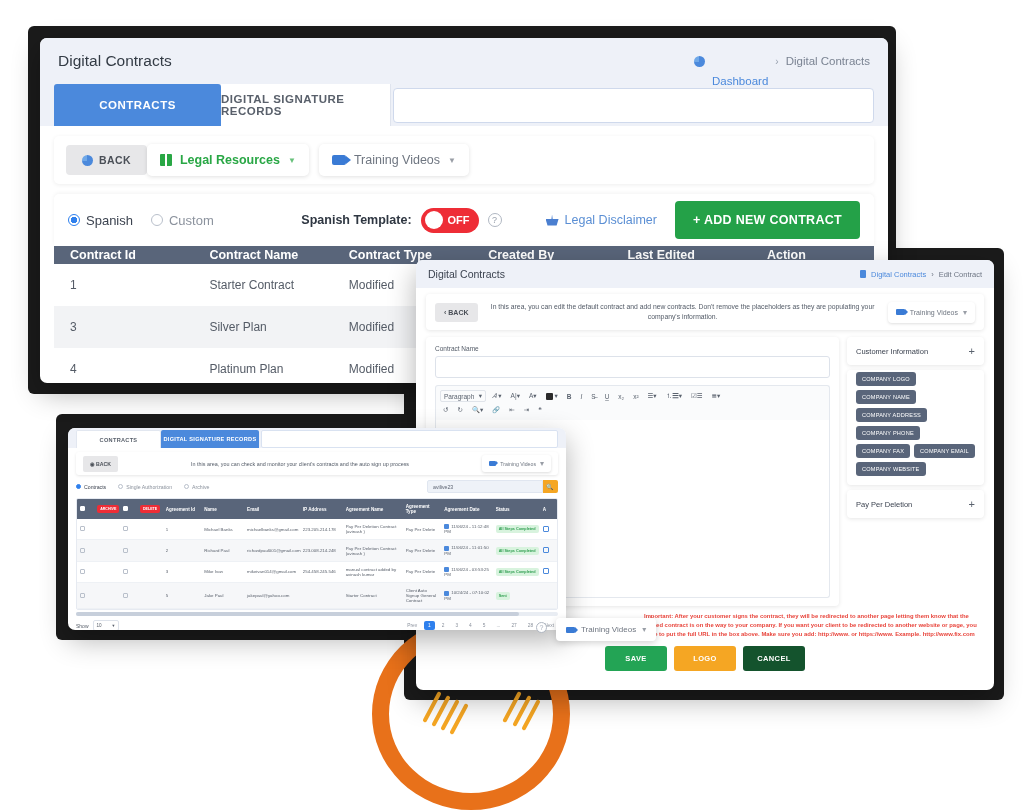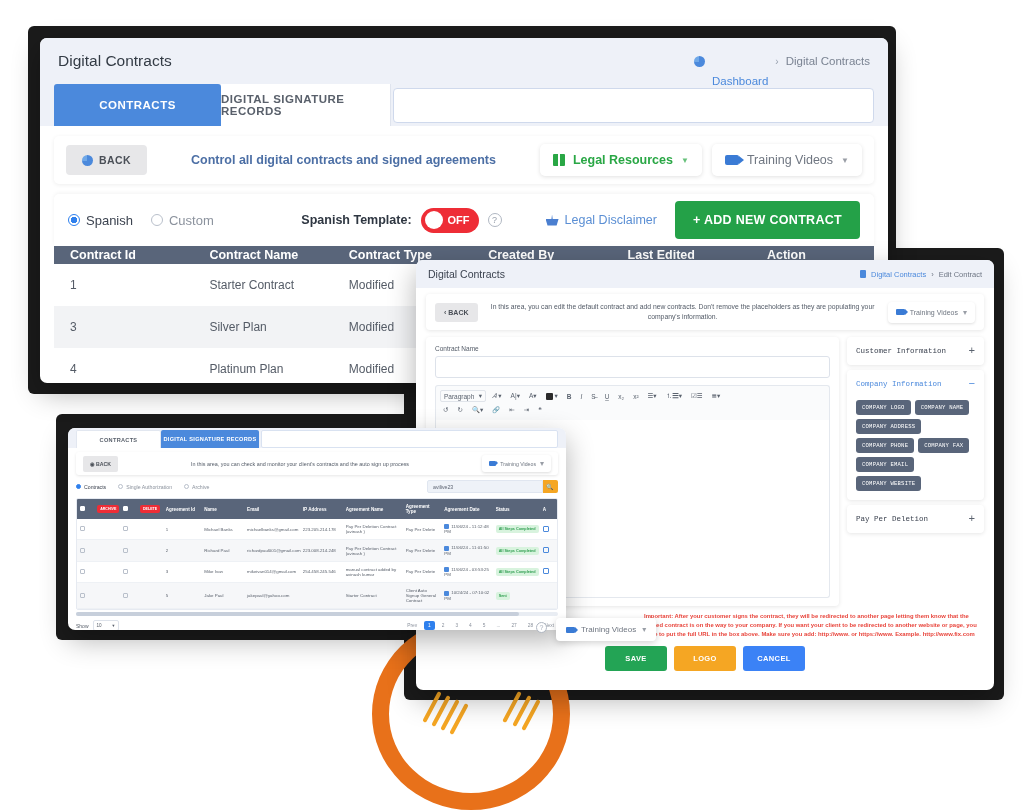--- a/index.html
+++ b/index.html
@@ -146,39 +146,39 @@
              border-radius:3px 3px 0 0; background:#fafbfc; padding:3px 4px; }
   .tb-row { display:flex; align-items:center; gap:3px; flex-wrap:nowrap; height:14px; }
   .tb-item { font-size:6.5px; color:#5a626e; padding:1px 3px; border-radius:2px;
              display:flex; align-items:center; gap:2px; white-space:nowrap;}
   .tb-sel { border:1px solid #e0e4ea; border-radius:2px; width:46px; justify-content:space-between;}
   .tb-sw { width:7px;height:7px;background:#2b2b2b;border-radius:1px;}
   .editor-area { height:178px; border:1px solid #e4e8ee; border-top:none; background:#fff;
                  border-radius:0 0 3px 3px; }
 
   .w2-right { width:137px; display:flex; flex-direction:column; gap:5px; }
-  .accordion { background:#fff; border-radius:4px; box-shadow:0 1px 4px rgba(0,0,0,.10);font-family:Liberation Mono, monospace; }
+  .accordion { background:#fff; border-radius:4px; box-shadow:0 1px 4px rgba(0,0,0,.10); }
   .acc-head { display:flex; align-items:center; justify-content:space-between;
               padding:8px 9px; font-size:7.5px; color:#3c4350; }
   .acc-head.open { color:#4b89dc; }
   .acc-sign { font-size:11px; color:#5a626e; }
   .acc-head.open .acc-sign { color:#4b89dc; }
   .acc-body { padding: 2px 9px 9px; display:flex; flex-wrap:wrap; gap:4px; }
   .chip { background:#59657a; color:#fff; font-size:5.6px; letter-spacing:.2px;
           padding:4px 6px; border-radius:3px; white-space:nowrap; }
 
   .w2-note { margin: 6px 10px 0; display:flex; }
   .note-spacer { width: 218px; }
   .note-txt { font-size:5.9px; color:#e8453c; line-height:1.5; font-weight:700; flex:1; }
   .w2-actions { display:flex; gap:7px; justify-content:center; margin-top:7px; padding-bottom:9px;}
   .abtn { border:none; border-radius:3px; color:#fff; font-size:7.5px; font-weight:700;
           letter-spacing:.4px; padding:8px 0; width:62px; }
   .abtn.save { background:#23a455; }
   .abtn.print { background:#f5a623; }
-  .abtn.cancel { background:#3b82f6; }
+  .abtn.cancel { background:#14532d; }
 
   .float-tv { position:absolute; left:556px; top:618px; background:#fff; border-radius:4px;
               box-shadow:0 2px 7px rgba(0,0,0,.18); padding:7px 10px; display:flex;
               align-items:center; gap:6px; font-size:8px; color:#6f7681; z-index:40;}
   .float-q { position:absolute; left:536px; top:622px; z-index:40; width:11px;height:11px;
              border-radius:50%; border:1px solid #b0b7c2; color:#a7aeba; font-size:7px;
              display:flex;align-items:center;justify-content:center; background:#fff;}
 
   
   #win-front { left: 68px; top: 428px; width: 498px; height: 202px; z-index: 30; }
@@ -275,21 +275,20 @@
       <div class="tab active">CONTRACTS</div>
       <div class="tab idle">DIGITAL SIGNATURE RECORDS</div>
       <div class="tab fill"></div>
     </div>
 
     <div class="w1-panel">
       <button class="btn-back">
         <span class="pie-ic"></span>
         <span>BACK</span>
       </button>
-      <div class="w1-hint">Control all digital contracts and signed agreements</div>
       <div style="display:flex;gap:10px">
         <div class="pill green">
           <span class="ic-book"></span>
           <span>Legal Resources</span>
           <span class="caret">▼</span>
         </div>
         <div class="pill grey">
           <span class="ic-cam"></span>
           <span>Training Videos</span>
           <span class="caret">▼</span>
@@ -431,24 +430,20 @@
 
       <div class="w2-right">
         <div class="accordion">
           <div class="acc-head">
             <span>Customer Information</span>
             <span class="acc-sign">+</span>
           </div>
         </div>
 
         <div class="accordion">
-          <div class="acc-head open">
-            <span>Company Information</span>
-            <span class="acc-sign">−</span>
-          </div>
           <div class="acc-body">
             <span class="chip">COMPANY LOGO</span>
             <span class="chip">COMPANY NAME</span>
             <span class="chip">COMPANY ADDRESS</span>
             <span class="chip">COMPANY PHONE</span>
             <span class="chip">COMPANY FAX</span>
             <span class="chip">COMPANY EMAIL</span>
             <span class="chip">COMPANY WEBSITE</span>
           </div>
         </div>

